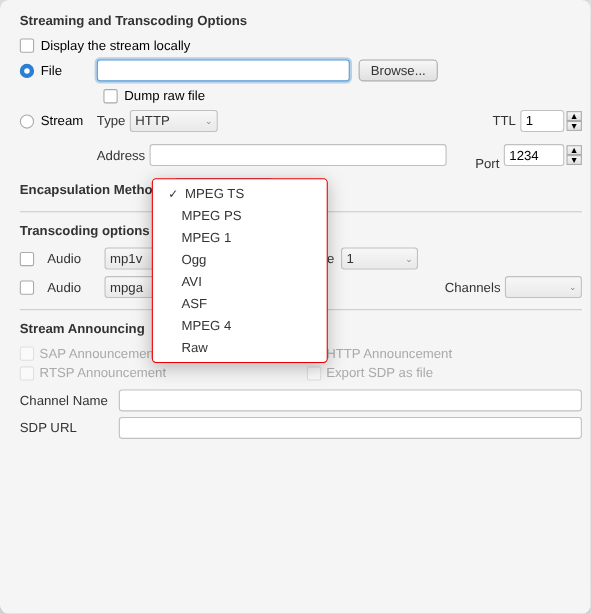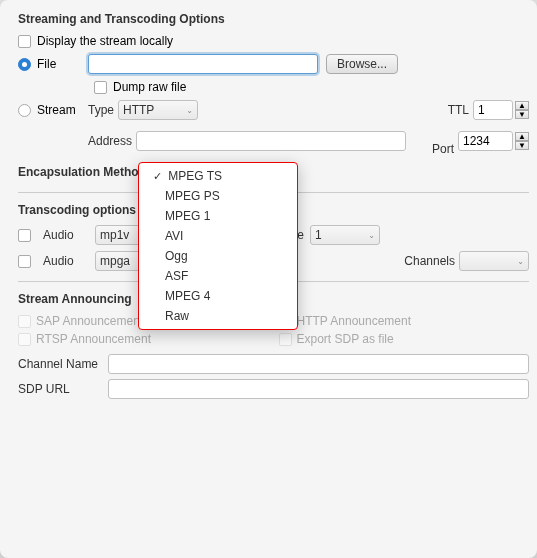--- a/index.html
+++ b/index.html
@@ -335,22 +335,22 @@
       <span class="section-title" style="margin-bottom:0;min-width:140px;">Encapsulation Method</span>
       <button class="btn btn-blue" style="min-width:70px;height:20px;font-size:12px;">
         <span>MPEG TS</span>
         <span style="margin-left:4px;font-size:9px;">⌄</span>
       </button>
 
       <div class="dropdown-overlay">
         <div class="dropdown-item selected-check">MPEG TS</div>
         <div class="dropdown-item not-checked">MPEG PS</div>
         <div class="dropdown-item not-checked">MPEG 1</div>
+        <div class="dropdown-item not-checked">Ogg</div>
         <div class="dropdown-item not-checked">AVI</div>
-        <div class="dropdown-item not-checked">Ogg</div>
         <div class="dropdown-item not-checked">ASF</div>
         <div class="dropdown-item not-checked">MPEG 4</div>
         <div class="dropdown-item not-checked">Raw</div>
       </div>
     </div>
 
     <hr class="divider">
 
     <div class="transcoding-section">
       <div class="section-title">Transcoding options</div>

